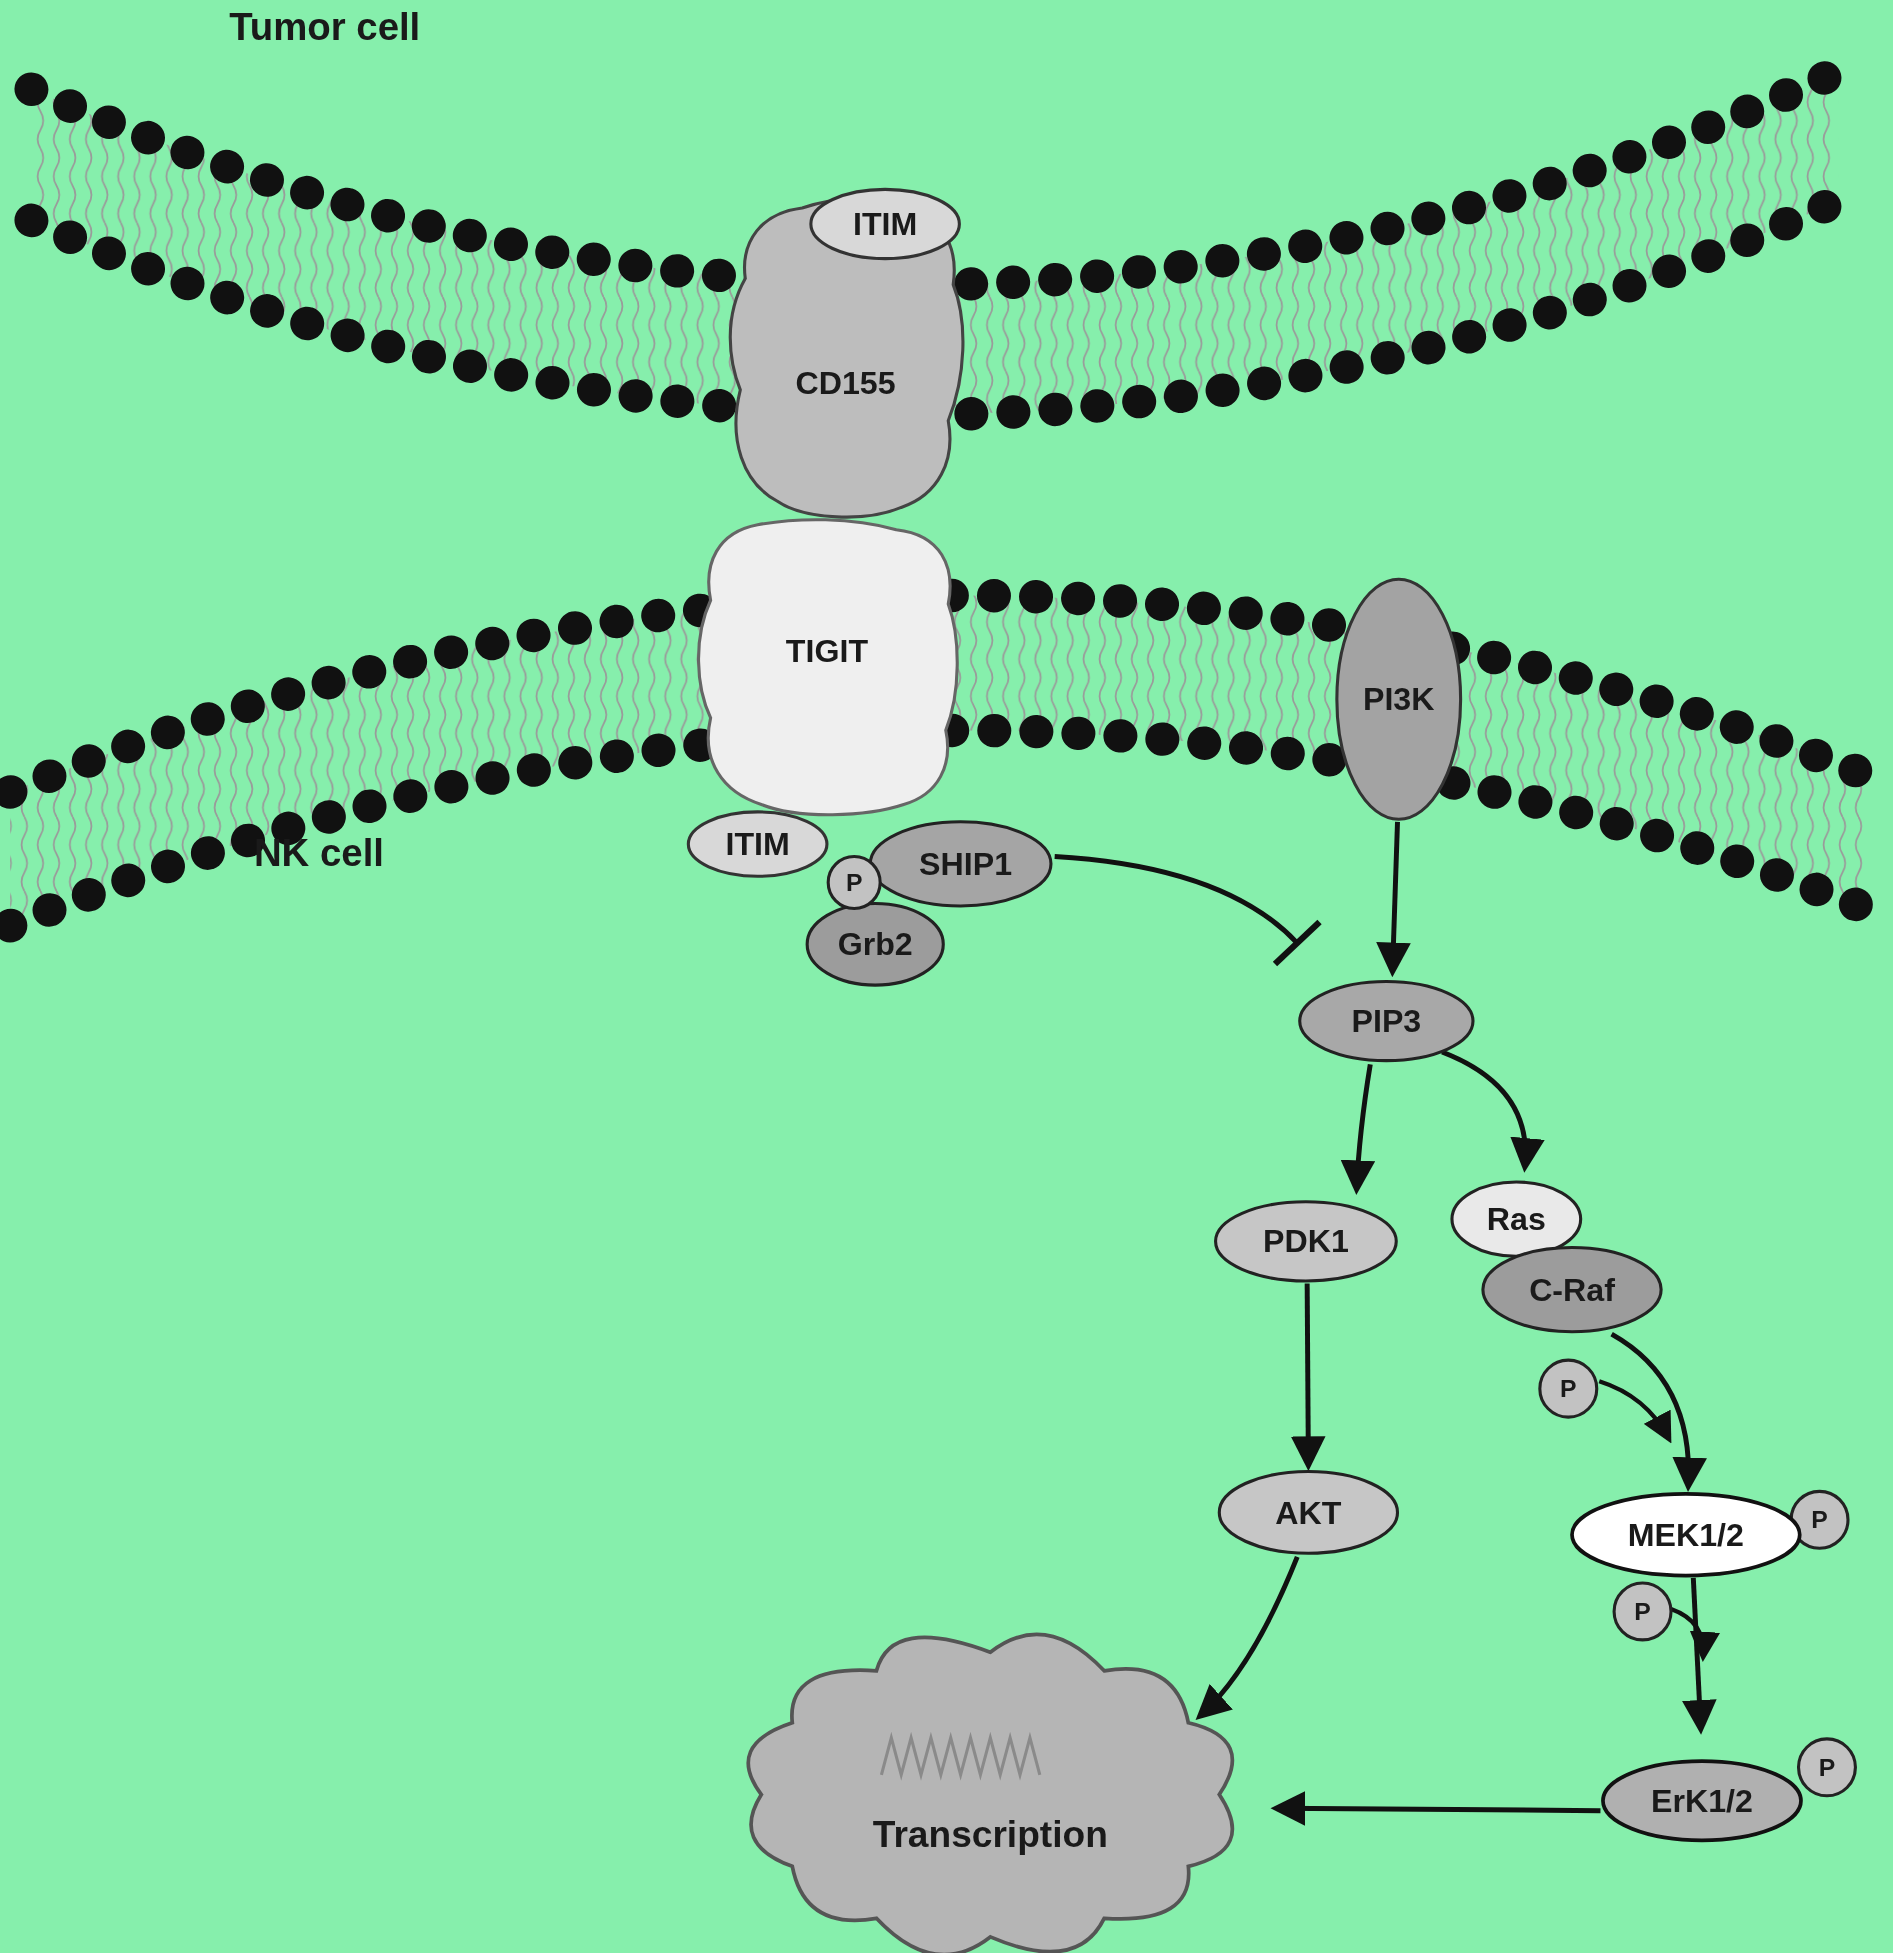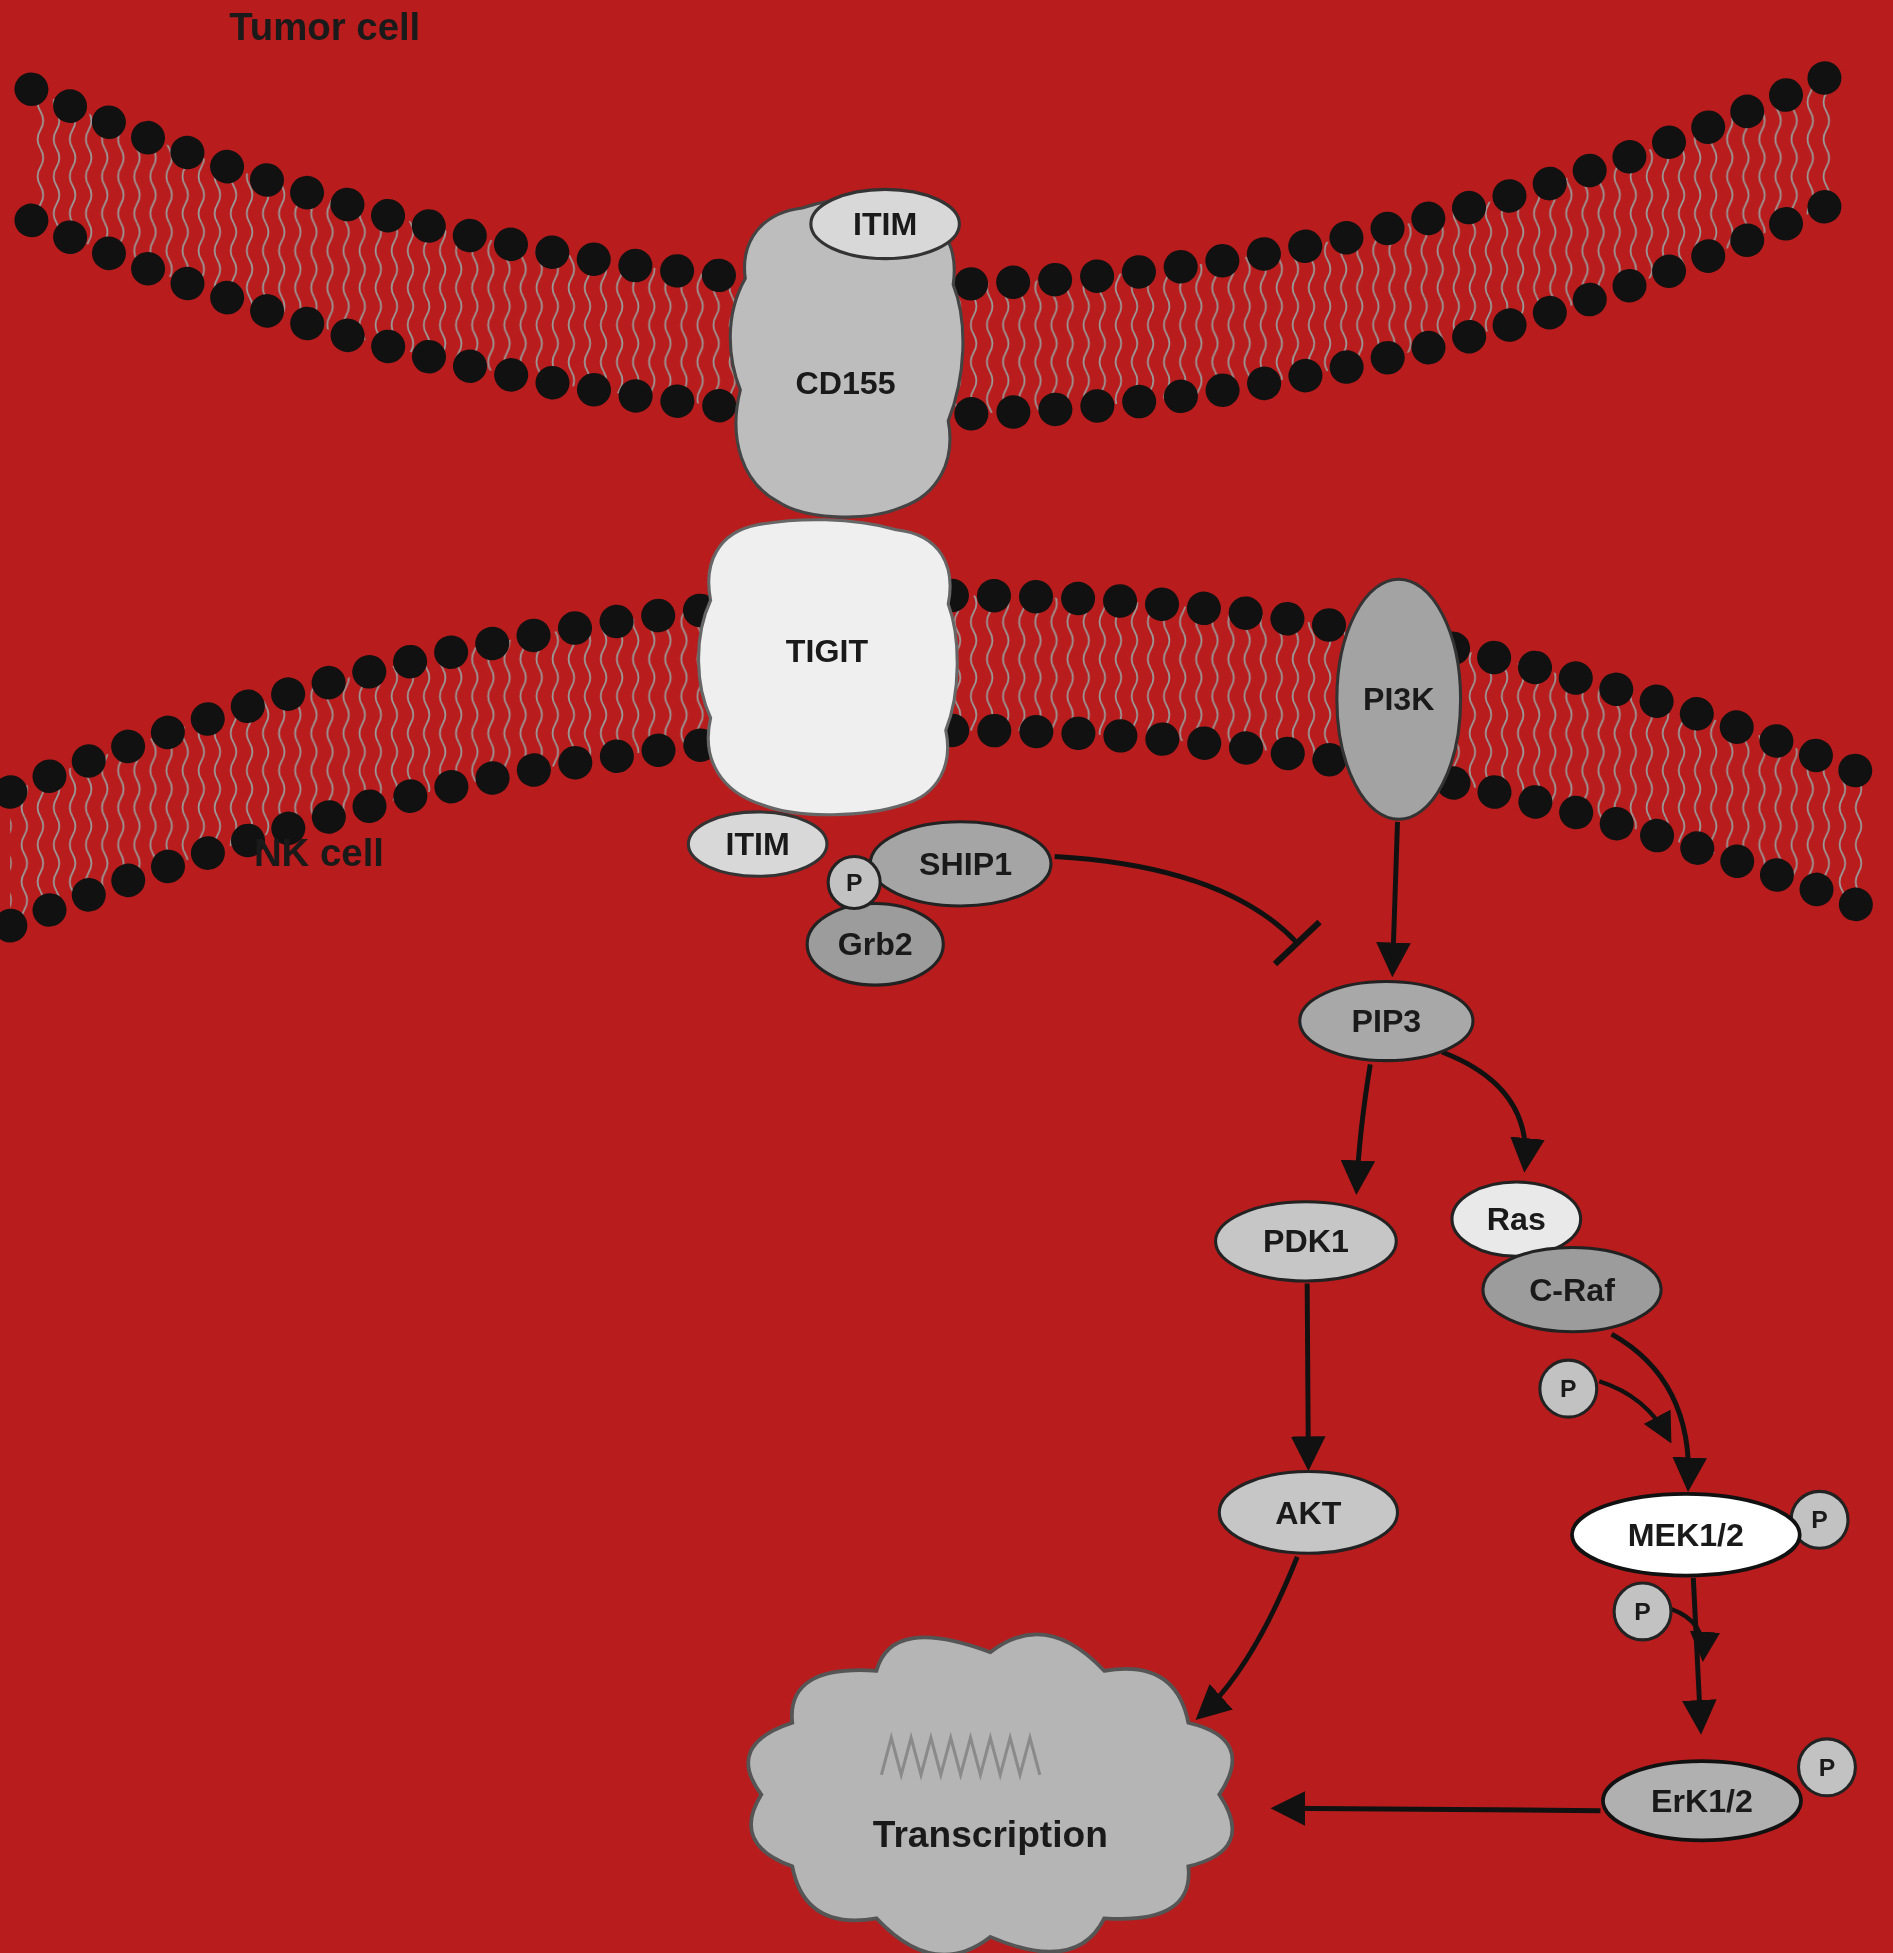--- a/index.html
+++ b/index.html
@@ -1,19 +1,19 @@
 <!DOCTYPE html>
 <html><head>
 <meta charset="utf-8">
 <style>
   html,body{margin:0;padding:0;background:#ffffff;}
   .canvas{
     position:relative;
     width:1894px;height:1953px;
-    background:#b91c1c;
+    background:#86efac;
     font-family:"Liberation Sans", sans-serif;
     overflow:hidden;
   }
   svg{display:block;}
   text{
     font-family:"Liberation Sans", sans-serif;
     font-weight:bold;
     fill:#1a1a1a;
   }
   .cell-label{font-size:31px;}

